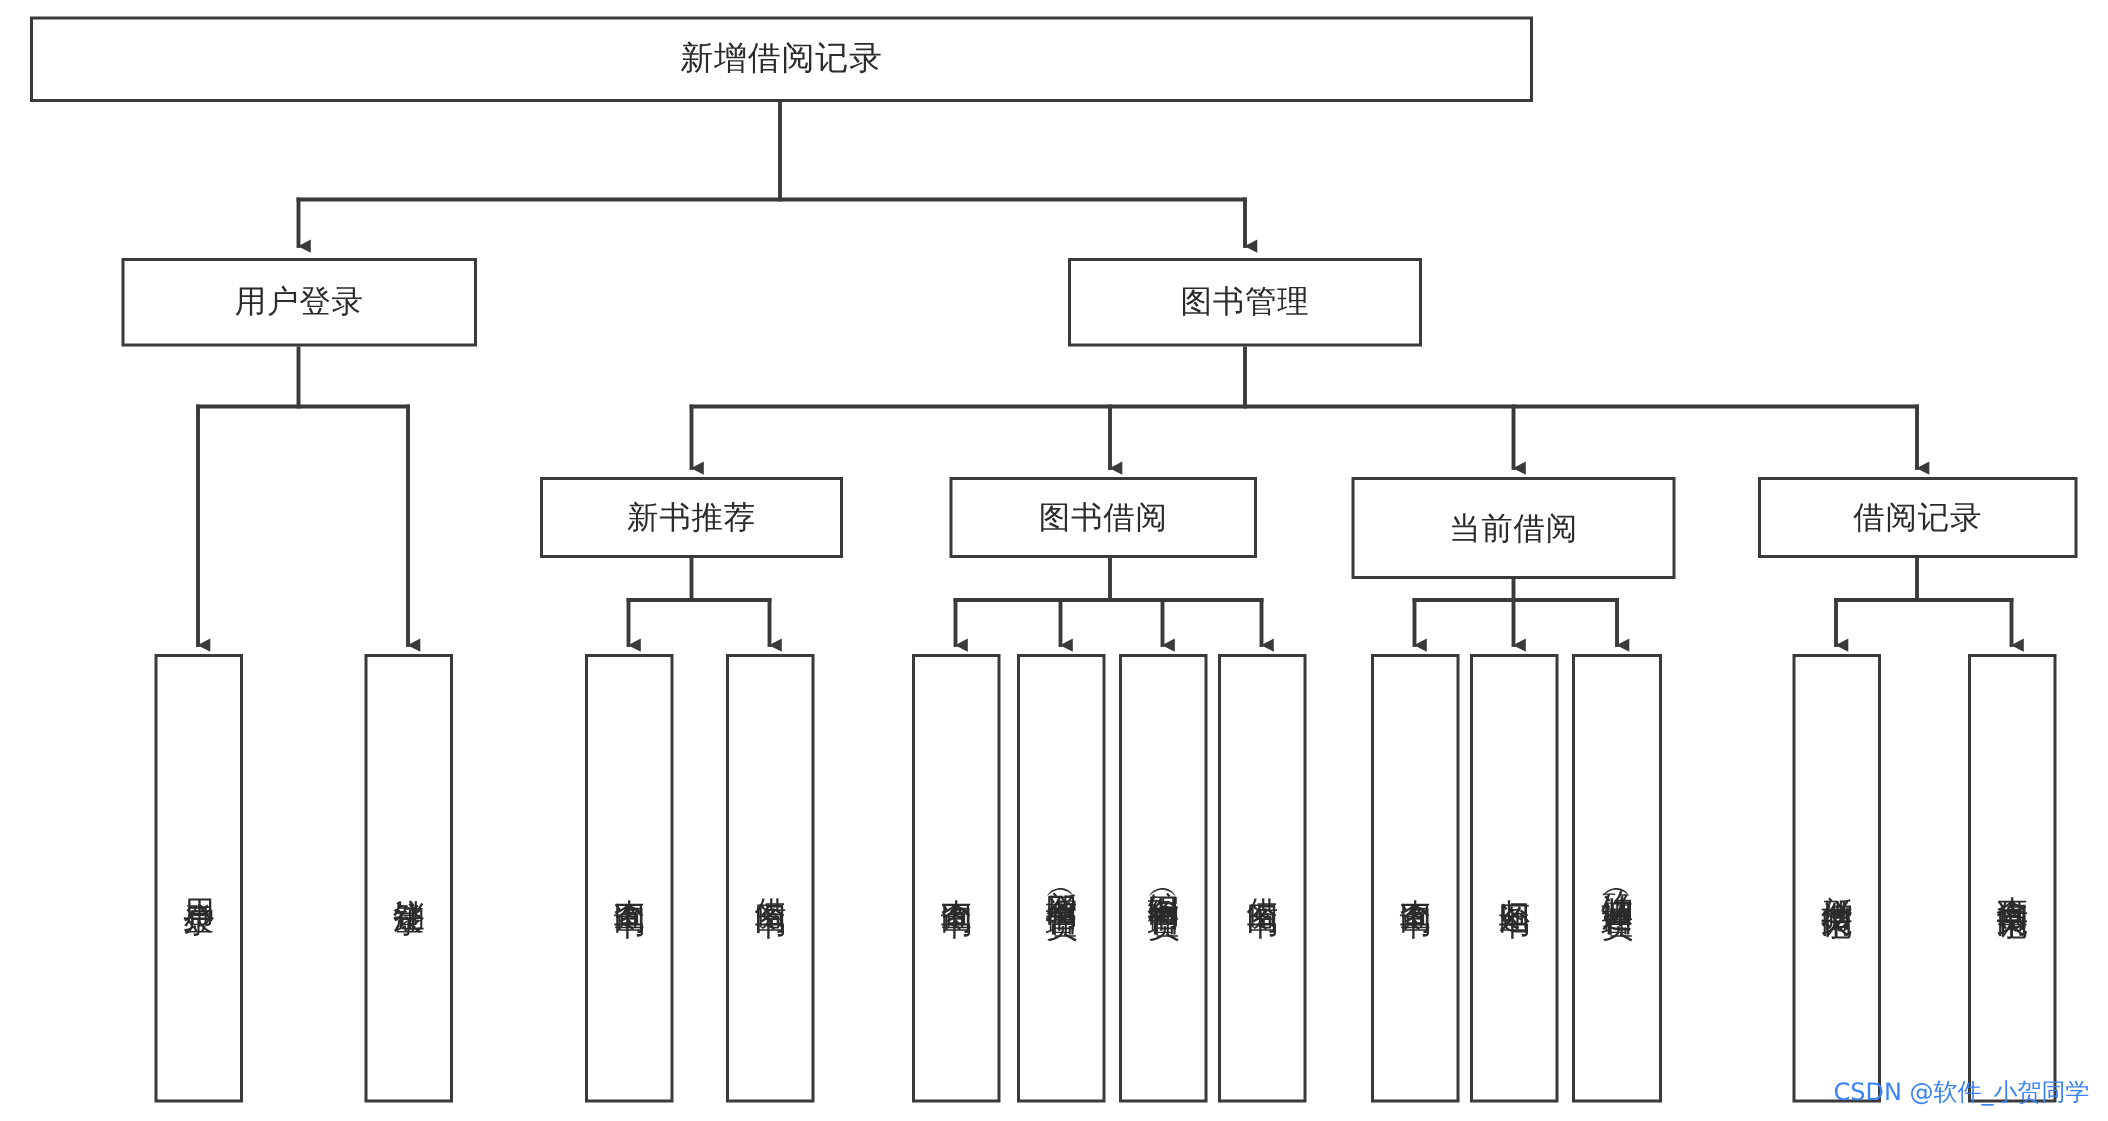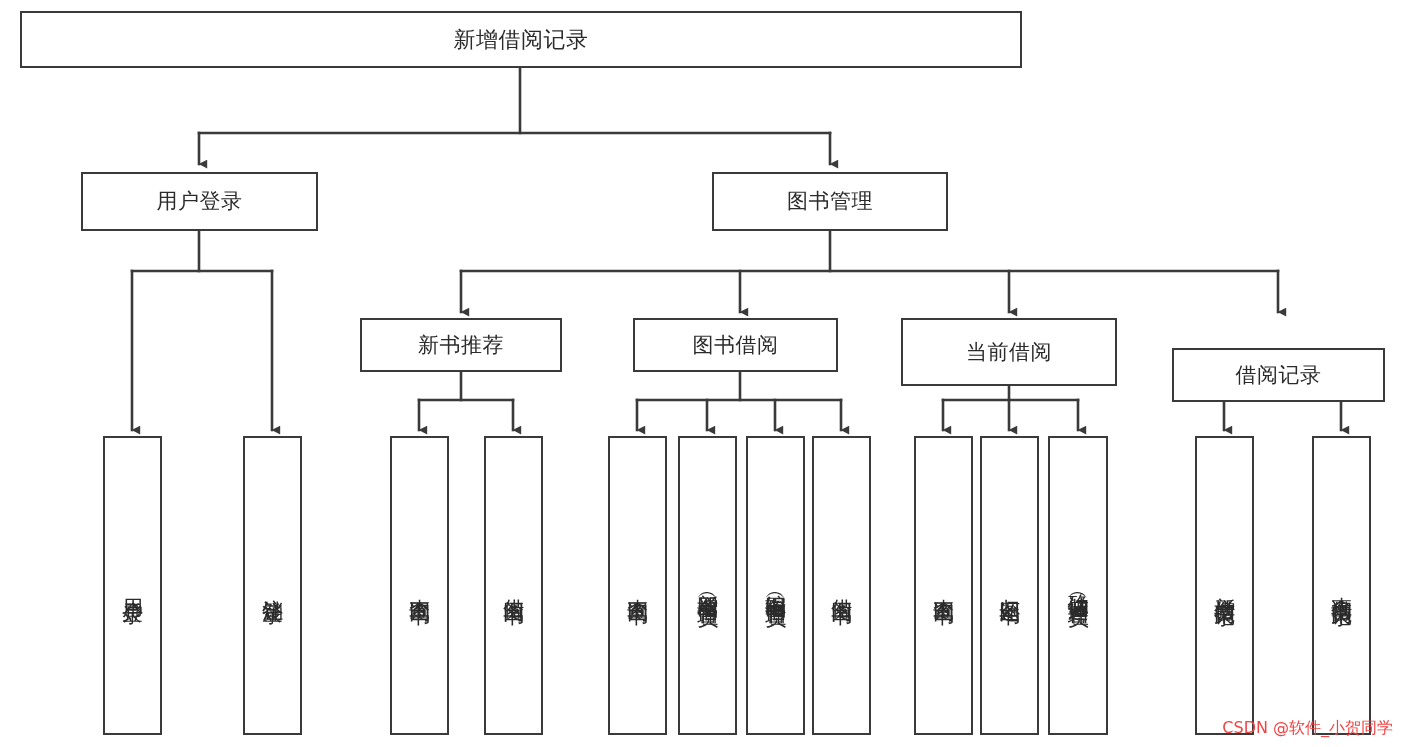--- a/index.html
+++ b/index.html
@@ -63,21 +63,21 @@
     font-size: 21px;
     line-height: 1.16;
     letter-spacing: 2px;
     max-height: 100%;
   }
   #watermark {
     position: absolute;
     right: 12px;
     bottom: 8px;
     font-size: 16px;
-    color: #ef4444;
+    color: #3b82f6;
     white-space: nowrap;
     font-family: "DejaVu Sans", "Liberation Sans", sans-serif;
   }
 </style>
 </head>
 <body>
 
 <div id="diagram-root">
 
   <svg id="edges-layer" viewBox="0 0 1405 747" xmlns="http://www.w3.org/2000/svg">
@@ -148,21 +148,21 @@
   </div>
 
   <div class="node h" style="left:633px; top:318px; width:205px; height:54px;">
     <span class="node-label">图书借阅</span>
   </div>
 
   <div class="node h" style="left:901px; top:318px; width:216px; height:68px;">
     <span class="node-label">当前借阅</span>
   </div>
 
-  <div class="node h" style="left:1172px; top:318px; width:213px; height:54px;margin-top:30px;">
+  <div class="node h" style="left:1172px; top:318px; width:213px; height:54px;">
     <span class="node-label">借阅记录</span>
   </div>
 
   <div class="node v" style="left:103px; top:436px; width:59px; height:299px;">
     <span class="node-label">用户登录</span>
   </div>
 
   <div class="node v" style="left:243px; top:436px; width:59px; height:299px;">
     <span class="node-label">注销登录</span>
   </div>

